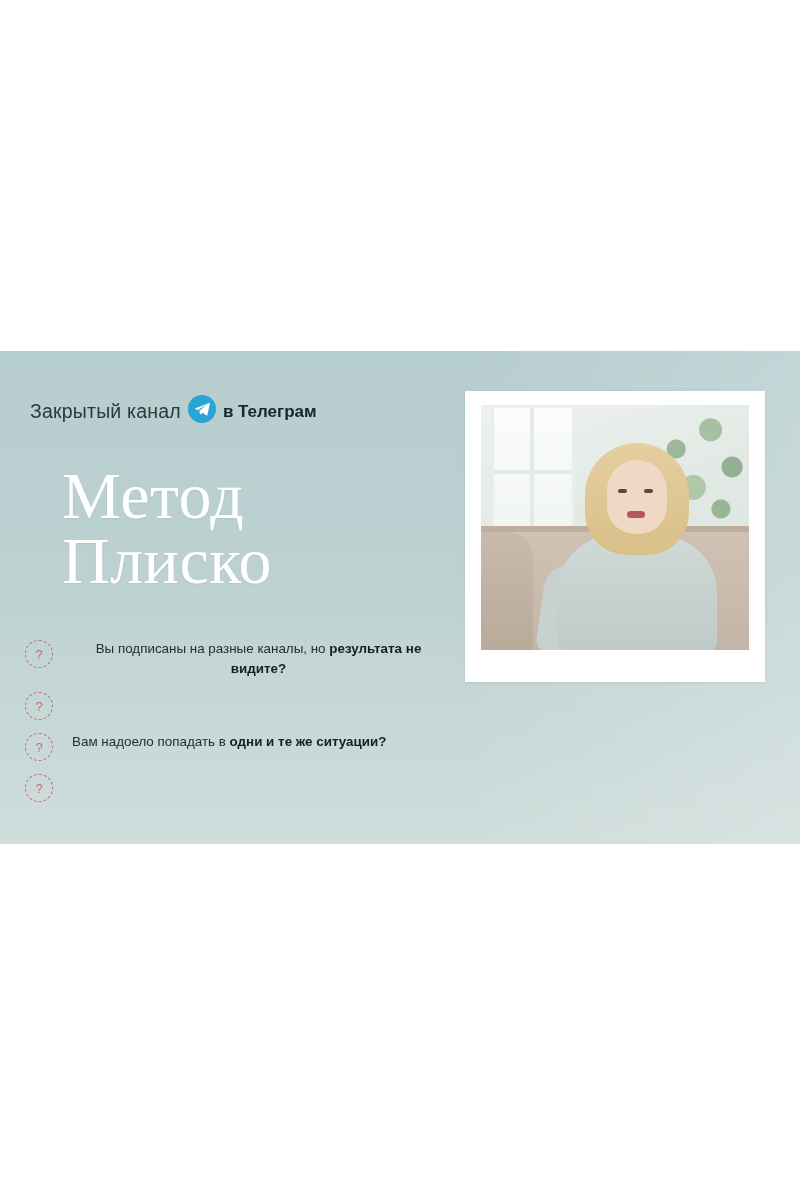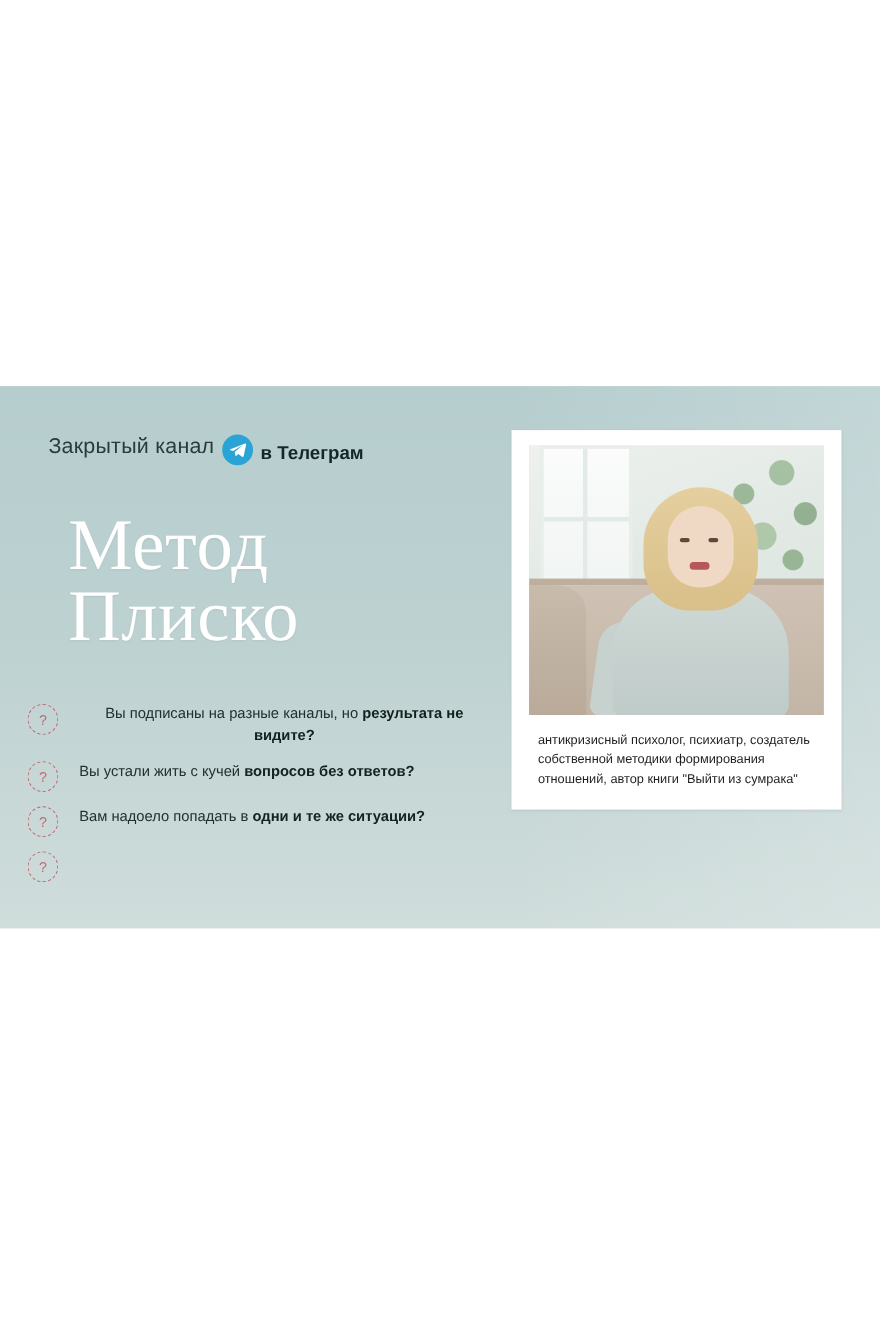--- a/index.html
+++ b/index.html
@@ -34,24 +34,24 @@
     top: 0;
     width: 340px;
     height: 100%;
     background: linear-gradient(90deg, rgba(255,255,255,0.0) 0%, rgba(255,255,255,0.18) 100%);
     pointer-events: none;
   }
 
   
   .channel-line {
     position: absolute;
-    left: 44px;
+    left: 30px;
     top: 44px;
     display: flex;
-    align-items: flex-start;
+    align-items: flex-end;
     gap: 7px;
     z-index: 3;
   }
   .channel-line .ch-text {
     font-size: 19.5px;
     color: #2b3a3c;
     letter-spacing: 0.2px;
     font-family: "Liberation Sans", sans-serif;
   }
   .channel-line .ch-bold {
@@ -278,23 +278,20 @@
 
     <div class="q-item">
       <div class="q-mark">?</div>
       <div class="q-text">
         <span>Вы подписаны на разные каналы, но </span><b>результата не видите?</b>
       </div>
     </div>
 
     <div class="q-item">
       <div class="q-mark">?</div>
-      <div class="q-text">
-        <span>Вы устали жить с кучей </span><b>вопросов без ответов?</b>
-      </div>
     </div>
 
     <div class="q-item">
       <div class="q-mark">?</div>
       <div class="q-text">
         <span>Вам надоело попадать в </span><b>одни и те же ситуации?</b>
       </div>
     </div>
 
     <div class="q-item">
@@ -314,17 +311,16 @@
         <div class="ph-arm"></div>
         <div class="ph-body"></div>
         <div class="ph-hair"></div>
         <div class="ph-face"></div>
         <div class="ph-eye-l"></div>
         <div class="ph-eye-r"></div>
         <div class="ph-lips"></div>
       </div>
     </div>
     <div class="card-names">
-      <div class="names-right">антикризисный психолог, психиатр, создатель собственной методики формирования отношений, автор книги "Выйти из сумрака"</div>
     </div>
   </div>
 
 </div>
 
 </body></html>

